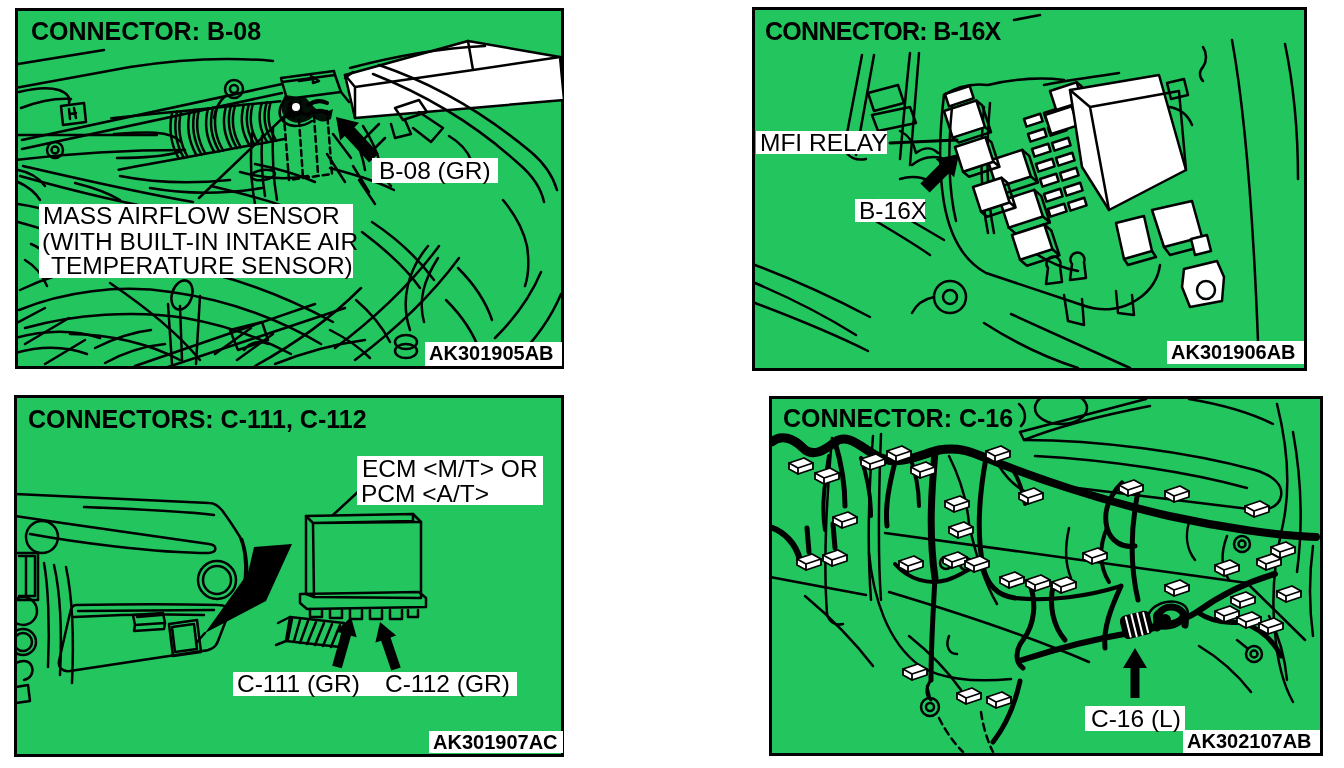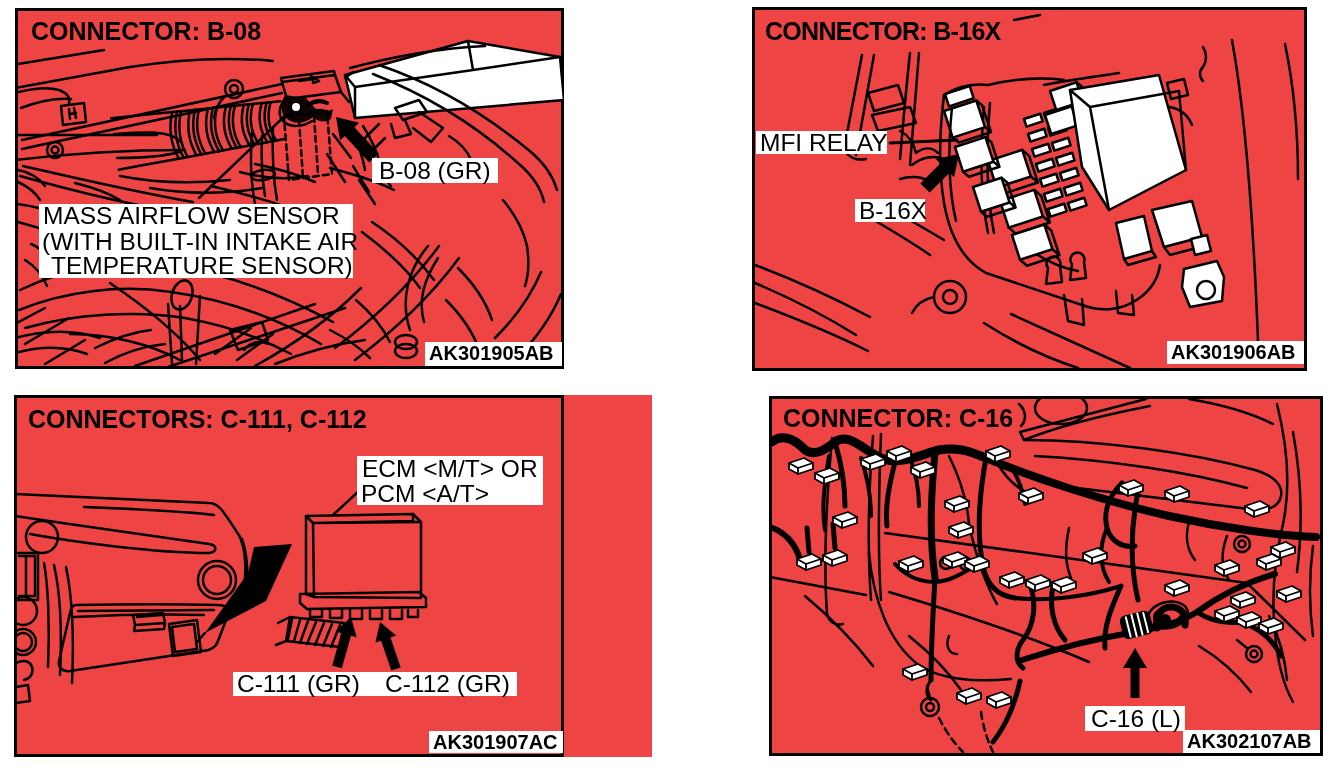--- a/index.html
+++ b/index.html
@@ -1,15 +1,15 @@
 <!DOCTYPE html>
 <html><head><meta charset="utf-8"><style>
 html,body{margin:0;padding:0;background:#fff}
 body{width:1344px;height:768px;position:relative;font-family:"Liberation Sans",sans-serif}
-.panel{position:absolute;background:#ef4444}
+.panel{position:absolute;background:#22c55e}
 svg{display:block}
 .ln{fill:none;stroke:#000;stroke-width:2.5;stroke-linecap:round;stroke-linejoin:round}
 .th{fill:none;stroke:#000;stroke-linecap:round;stroke-linejoin:round}
 .bk{fill:#000;stroke:none}
 text{fill:#000}
 .hdr{font-size:25px;font-weight:bold}
 .lbl{font-size:24.5px}
 .code{font-size:20px;font-weight:bold}
 </style></head>
 <body>
@@ -236,21 +236,21 @@
 </g>
 <rect x="4" y="124" width="131" height="23" fill="#fff"></rect>
 <rect x="103" y="192" width="70" height="23" fill="#fff"></rect>
 <rect x="415" y="334" width="137" height="23" fill="#fff"></rect>
 <text class="hdr" x="13" y="33" letter-spacing="-0.7">CONNECTOR: B-16X</text>
 <text class="lbl" x="8" y="144">MFI RELAY</text>
 <text class="lbl" x="107" y="212">B-16X</text>
 <text class="code" x="419" y="352">AK301906AB</text>
 </svg>
   </div>
-<div class="panel" style="left:14px;top:395px;width:638px;height:362px">
+<div class="panel" style="left:14px;top:395px;width:550px;height:362px">
 <svg width="550" height="362" viewBox="0 0 550 362">
 <rect x="1.5" y="1.5" width="547" height="359" fill="none" stroke="#000" stroke-width="3"></rect>
 <g class="ln">
 <path d="M1,99 L195,108 C202,108 206,112 210,118 C216,126 221,134 226,142"></path>
 <path d="M1,121 C70,131 150,143 195,149 C203,150 204,157 195,158 C140,158 60,147 16,139"></path>
 <circle cx="28" cy="142" r="16"></circle>
 <path d="M226,142 C231,154 232,168 231,182 L228,210"></path>
 <path d="M228,144 C233,158 234,176 233,194"></path>
 <circle cx="203" cy="185" r="19"></circle>
         <circle cx="203" cy="185" r="14"></circle>

